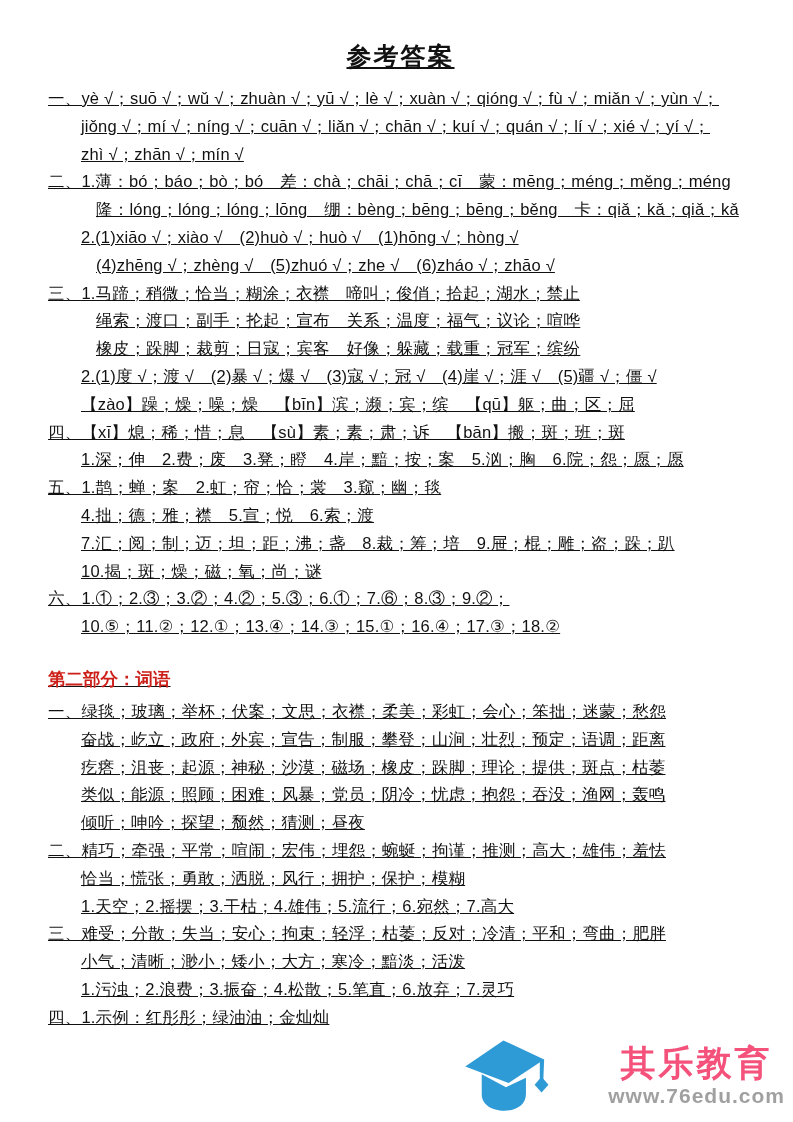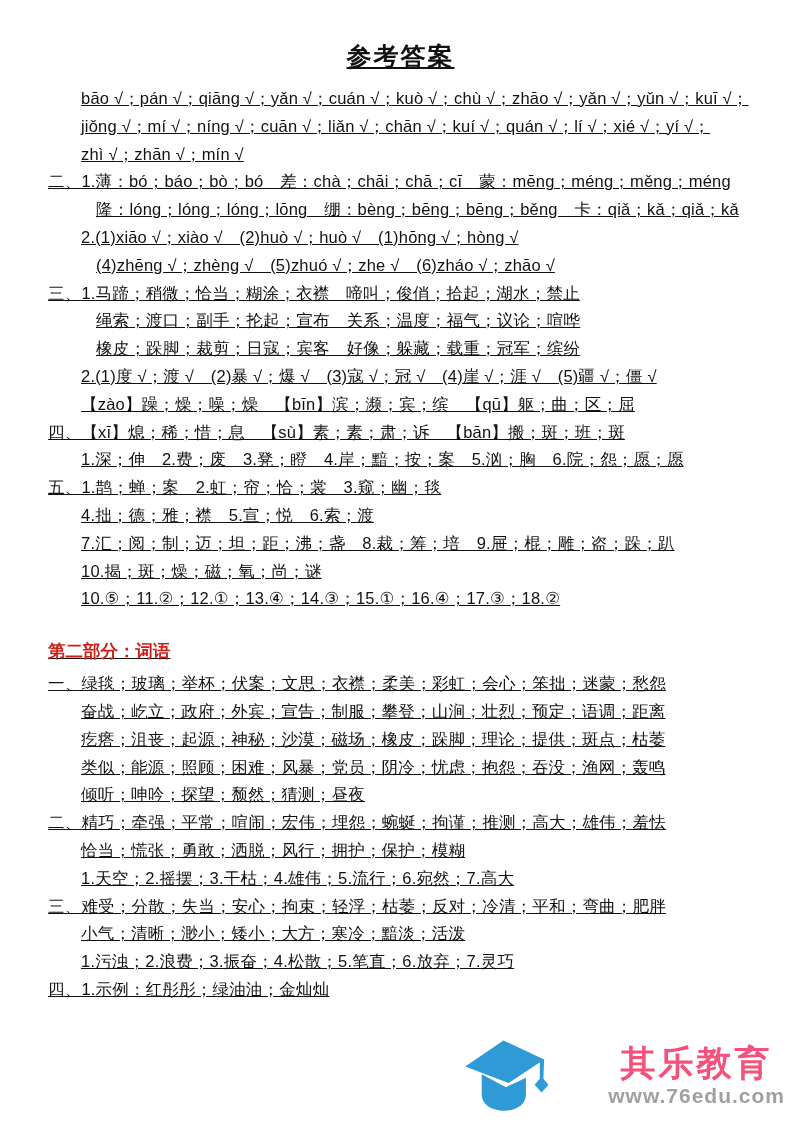--- a/index.html
+++ b/index.html
@@ -66,38 +66,39 @@
 </style>
 </head>
 <body>
 
 <div class="page" style="--page-bg: #ffffff; --text-color: #111111; --heading-red: #cc201a; --cap-blue: #2e9ad6; --brand-pink: #f4517b; --url-gray: #a0a0a0;">
 
   <h1 class="title">参考答案</h1>
 
   <section>
     <div class="lines">
-        <div class="text-line ind-1">bāo √；pán √；qiāng √；yǎn √；cuán √；kuò √；chù √；zhāo √；yǎn √；yǔn √；kuī √；</div>
+        <div class="text-line">一、yè √；suō √；wǔ √；zhuàn √；yū √；lè √；xuàn √；qióng √；fù √；miǎn √；yùn √；</div>
         <div class="text-line ind-1">jiǒng √；mí √；níng √；cuān √；liǎn √；chān √；kuí √；quán √；lí √；xié √；yí √；</div>
         <div class="text-line ind-1">zhì √；zhān √；mín √</div>
         <div class="text-line">二、1.薄：bó；báo；bò；bó　差：chà；chāi；chā；cī　蒙：mēng；méng；měng；méng</div>
         <div class="text-line ind-2">隆：lóng；lóng；lóng；lōng　绷：bèng；bēng；bēng；běng　卡：qiǎ；kǎ；qiǎ；kǎ</div>
         <div class="text-line ind-1">2.(1)xiāo √；xiào √　(2)huò √；huò √　(1)hōng √；hòng √</div>
         <div class="text-line ind-2">(4)zhēng √；zhèng √　(5)zhuó √；zhe √　(6)zháo √；zhāo √</div>
         <div class="text-line">三、1.马蹄；稍微；恰当；糊涂；衣襟　啼叫；俊俏；拾起；湖水；禁止</div>
         <div class="text-line ind-2">绳索；渡口；副手；抡起；宣布　关系；温度；福气；议论；喧哗</div>
         <div class="text-line ind-2">橡皮；跺脚；裁剪；日寇；宾客　好像；躲藏；载重；冠军；缤纷</div>
         <div class="text-line ind-1">2.(1)度 √；渡 √　(2)暴 √；爆 √　(3)寇 √；冠 √　(4)崖 √；涯 √　(5)疆 √；僵 √</div>
         <div class="text-line ind-1">【zào】躁；燥；噪；燥　【bīn】滨；濒；宾；缤　【qū】躯；曲；区；屈</div>
         <div class="text-line">四、【xī】熄；稀；惜；息　【sù】素；素；肃；诉　【bān】搬；斑；班；斑</div>
         <div class="text-line ind-1">1.深；伸　2.费；废　3.凳；瞪　4.岸；黯；按；案　5.汹；胸　6.院；怨；愿；愿</div>
         <div class="text-line">五、1.鹊；蝉；案　2.虹；帘；恰；裳　3.窥；幽；毯</div>
         <div class="text-line ind-1">4.拙；德；雅；襟　5.宣；悦　6.索；渡</div>
         <div class="text-line ind-1">7.汇；阅；制；迈；坦；距；沸；盏　8.裁；筹；培　9.屉；棍；雕；盗；跺；趴</div>
         <div class="text-line ind-1">10.揭；斑；燥；磁；氧；尚；谜</div>
+        <div class="text-line">六、1.①；2.③；3.②；4.②；5.③；6.①；7.⑥；8.③；9.②；</div>
         <div class="text-line ind-1">10.⑤；11.②；12.①；13.④；14.③；15.①；16.④；17.③；18.②</div>
       </div>
   </section>
 
   <section class="part2">
     <h2 class="heading">第二部分：词语</h2>
     <div class="lines">
         <div class="text-line">一、绿毯；玻璃；举杯；伏案；文思；衣襟；柔美；彩虹；会心；笨拙；迷蒙；愁怨</div>
         <div class="text-line ind-1">奋战；屹立；政府；外宾；宣告；制服；攀登；山涧；壮烈；预定；语调；距离</div>
         <div class="text-line ind-1">疙瘩；沮丧；起源；神秘；沙漠；磁场；橡皮；跺脚；理论；提供；斑点；枯萎</div>

